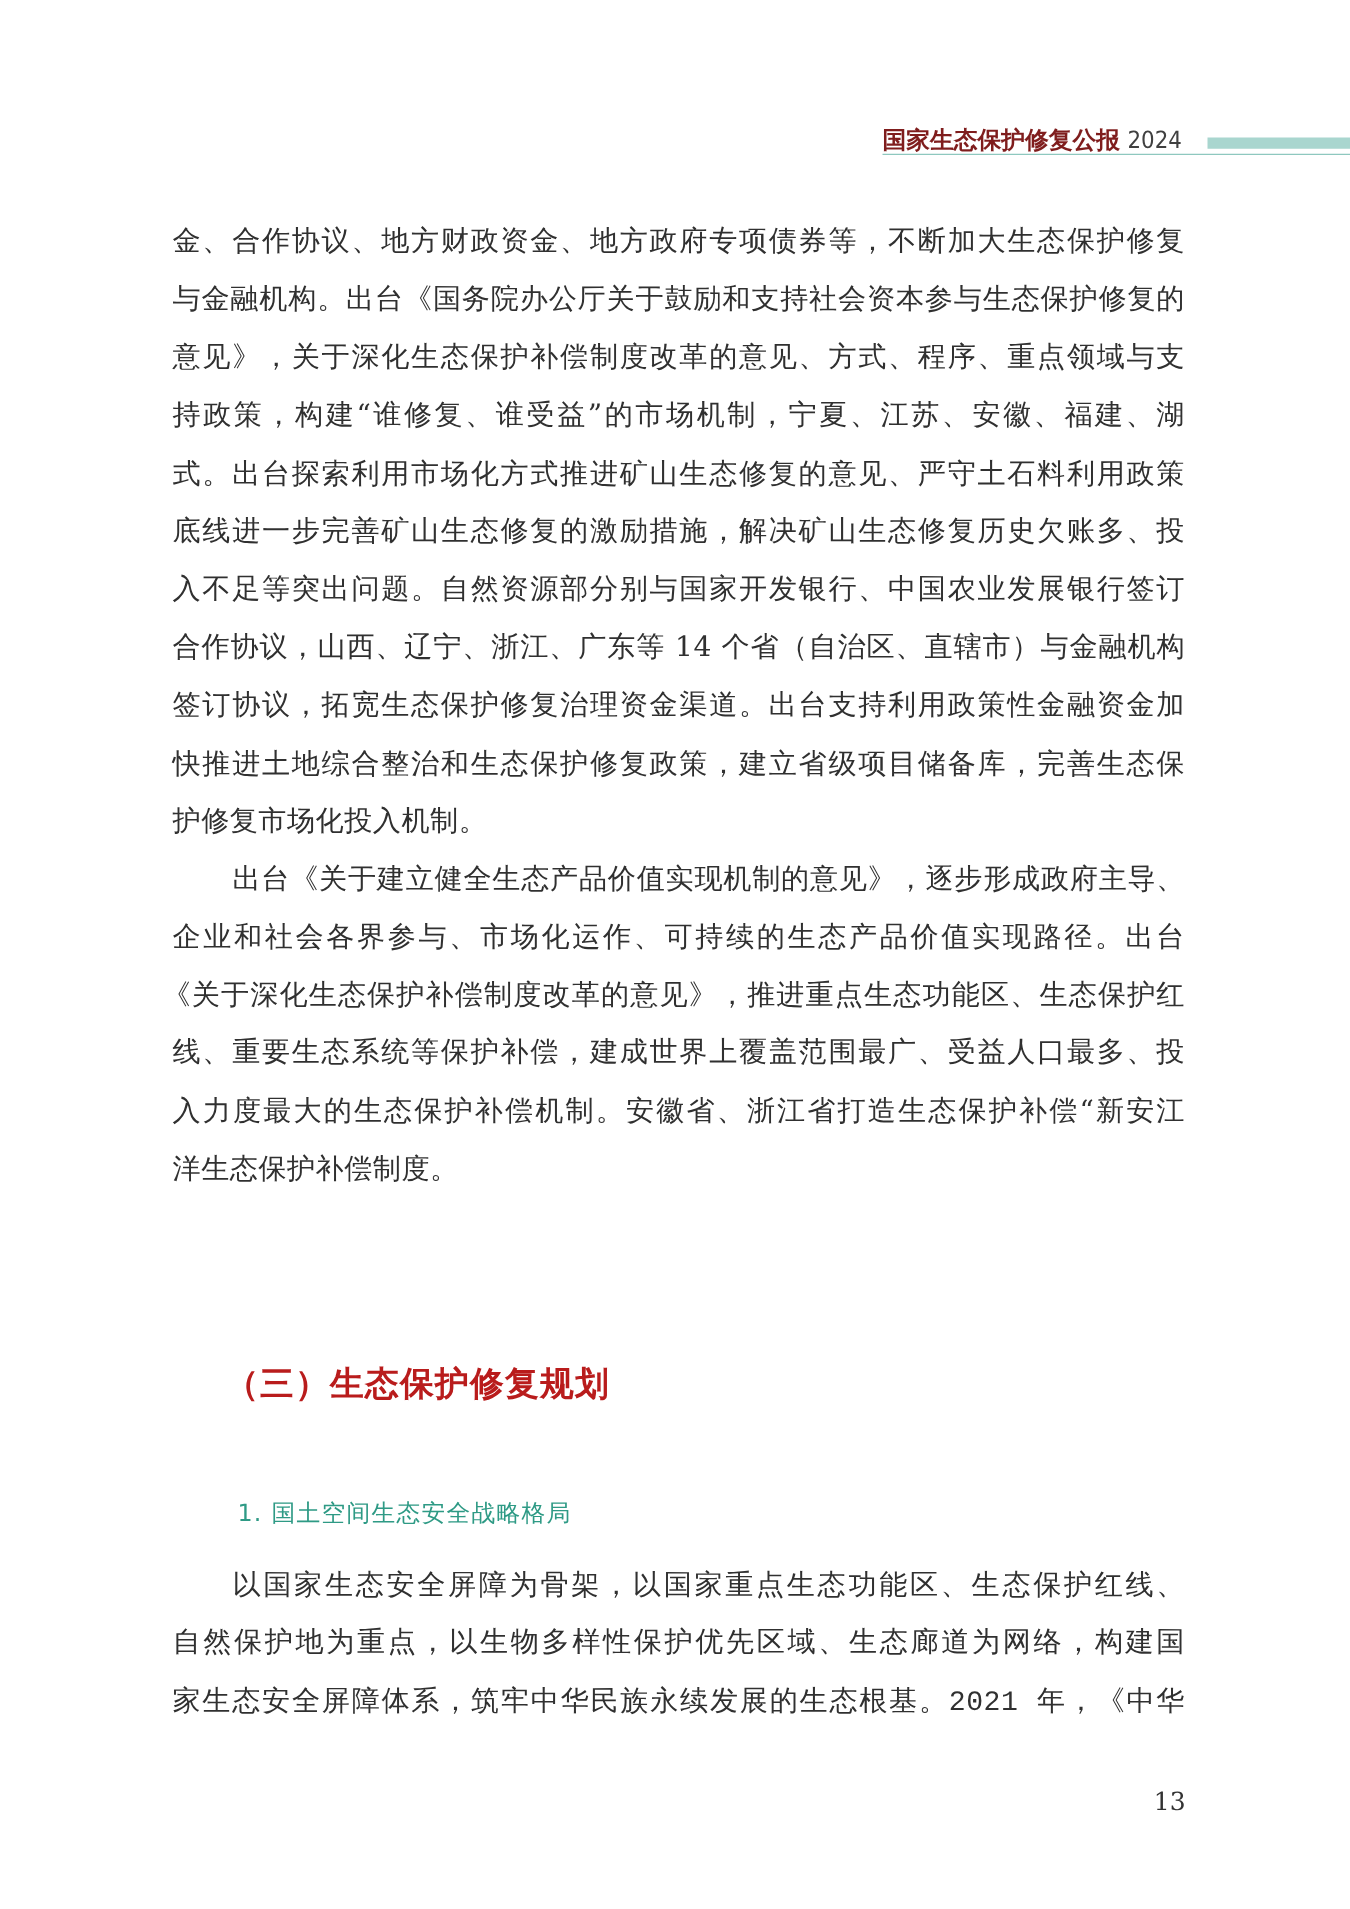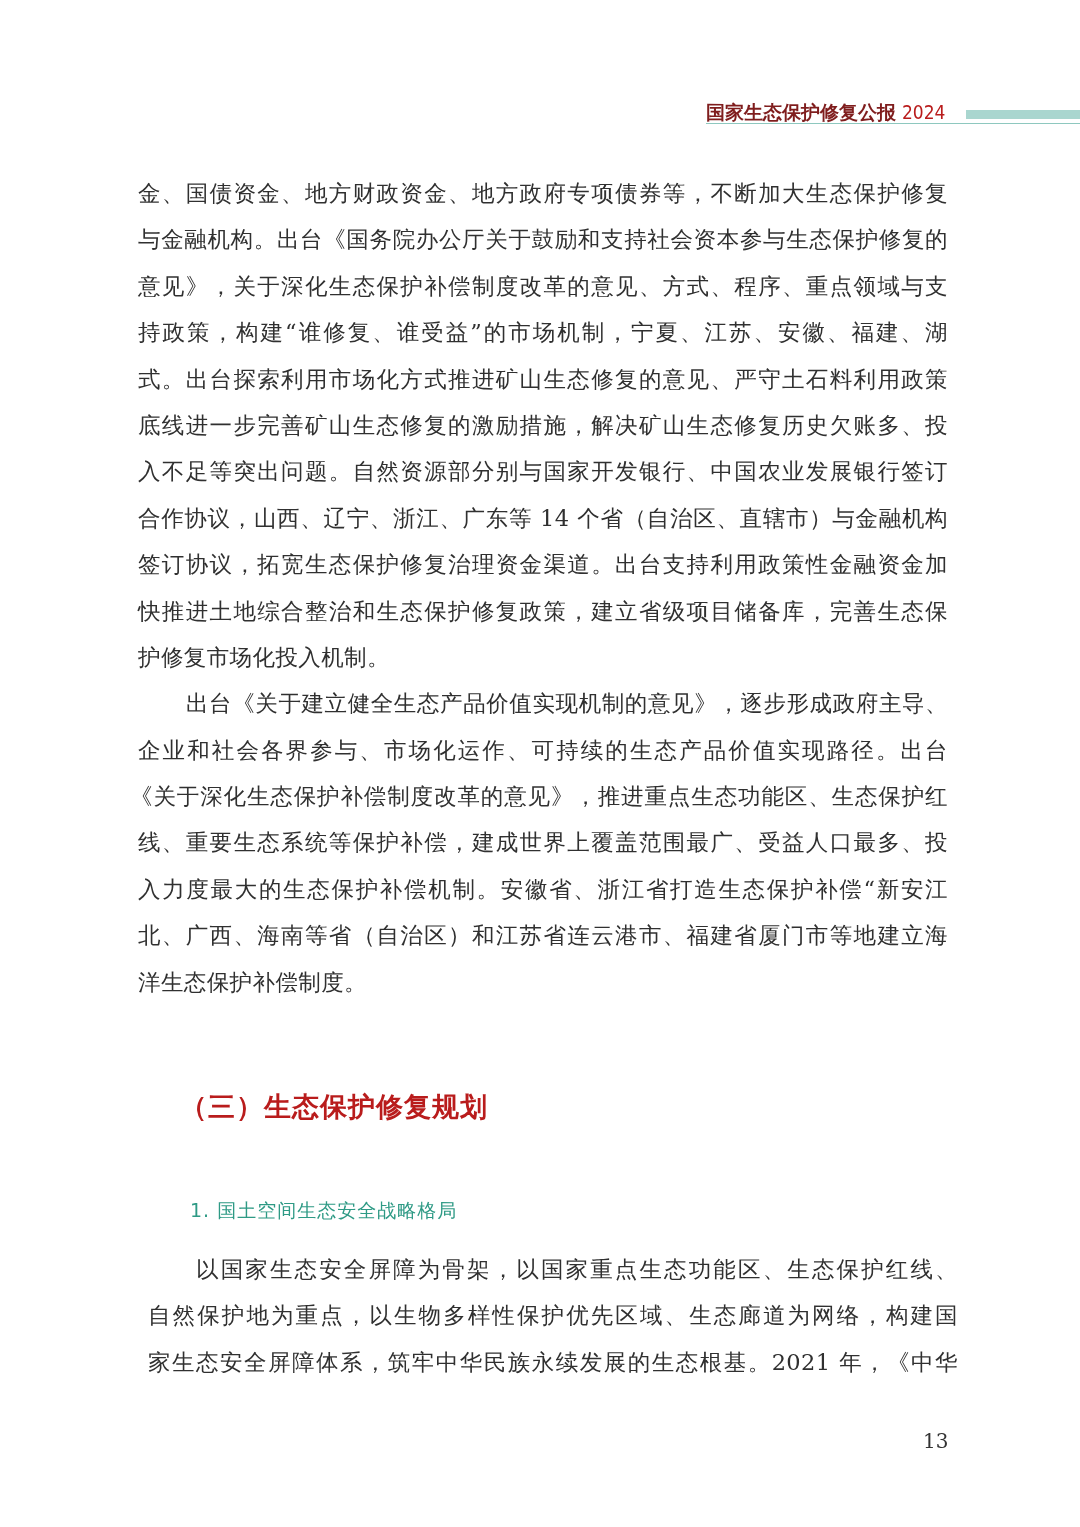--- a/index.html
+++ b/index.html
@@ -27,21 +27,21 @@
       font-family: "DejaVu Sans", "Liberation Sans", sans-serif;
       font-size: 19px;
       font-weight: bold;
       color: #7f1d1d;
       letter-spacing: 0px;
       line-height: 24px;
     }
     .header-year {
       font-family: "DejaVu Sans Condensed", "DejaVu Sans", sans-serif;
       font-size: 19px;
-      color: #b91c1c;
+      color: #404040;
       margin-left: 6px;
       line-height: 24px;
     }
     .header-bar {
       position: absolute;
       top: 110px;
       left: 966px;
       width: 114px;
       height: 9px;
       background: #a9d6cf;
@@ -93,23 +93,24 @@
       position: absolute;
       left: 190px;
       top: 1198px;
       font-family: "DejaVu Sans", "Liberation Sans", sans-serif;
       font-size: 19px;
       color: #2e9a85;
       letter-spacing: 1px;
     }
     .content2 {
       position: absolute;
-      left: 148px;
+      left: 138px;
       top: 1246px;
       width: 810px;
+      font-family: Liberation Mono, monospace;
     }
     .page-number {
       position: absolute;
       left: 923px;
       top: 1429px;
       font-family: "DejaVu Serif", "Liberation Serif", serif;
       font-size: 20px;
       color: #333333;
     }
   </style>
@@ -118,39 +119,38 @@
 
 <div class="header">
   <span class="header-title">国家生态保护修复公报</span>
   <span class="header-year">2024</span>
 </div>
 <div class="header-bar"></div>
 <div class="header-line"></div>
 
 <div class="content">
   <div>
-    <div class="line">金、国债资金、地方财政资金、地方政府专项债券等，不断加大生态保护修复</div>
+    <div class="line">金、合作协议、地方财政资金、地方政府专项债券等，不断加大生态保护修复</div>
     <div class="line">与金融机构。出台《国务院办公厅关于鼓励和支持社会资本参与生态保护修复的</div>
     <div class="line">意见》，关于深化生态保护补偿制度改革的意见、方式、程序、重点领域与支</div>
     <div class="line">持政策，构建“谁修复、谁受益”的市场机制，宁夏、江苏、安徽、福建、湖</div>
     <div class="line">式。出台探索利用市场化方式推进矿山生态修复的意见、严守土石料利用政策</div>
     <div class="line">底线进一步完善矿山生态修复的激励措施，解决矿山生态修复历史欠账多、投</div>
     <div class="line">入不足等突出问题。自然资源部分别与国家开发银行、中国农业发展银行签订</div>
     <div class="line">合作协议，山西、辽宁、浙江、广东等 14 个省（自治区、直辖市）与金融机构</div>
     <div class="line">签订协议，拓宽生态保护修复治理资金渠道。出台支持利用政策性金融资金加</div>
     <div class="line">快推进土地综合整治和生态保护修复政策，建立省级项目储备库，完善生态保</div>
     <div class="line last">护修复市场化投入机制。</div>
   </div>
   <div>
     <div class="line indent">出台《关于建立健全生态产品价值实现机制的意见》，逐步形成政府主导、</div>
     <div class="line">企业和社会各界参与、市场化运作、可持续的生态产品价值实现路径。出台</div>
     <div class="line quote-start">《关于深化生态保护补偿制度改革的意见》，推进重点生态功能区、生态保护红</div>
     <div class="line">线、重要生态系统等保护补偿，建成世界上覆盖范围最广、受益人口最多、投</div>
     <div class="line">入力度最大的生态保护补偿机制。安徽省、浙江省打造生态保护补偿“新安江</div>
-    <div class="line">北、广西、海南等省（自治区）和江苏省连云港市、福建省厦门市等地建立海</div>
     <div class="line last">洋生态保护补偿制度。</div>
   </div>
 </div>
 
 <div class="section-heading">（三）生态保护修复规划</div>
 <div class="sub-heading">1. 国土空间生态安全战略格局</div>
 
 <div class="content2">
   <div>
     <div class="line indent">以国家生态安全屏障为骨架，以国家重点生态功能区、生态保护红线、</div>

